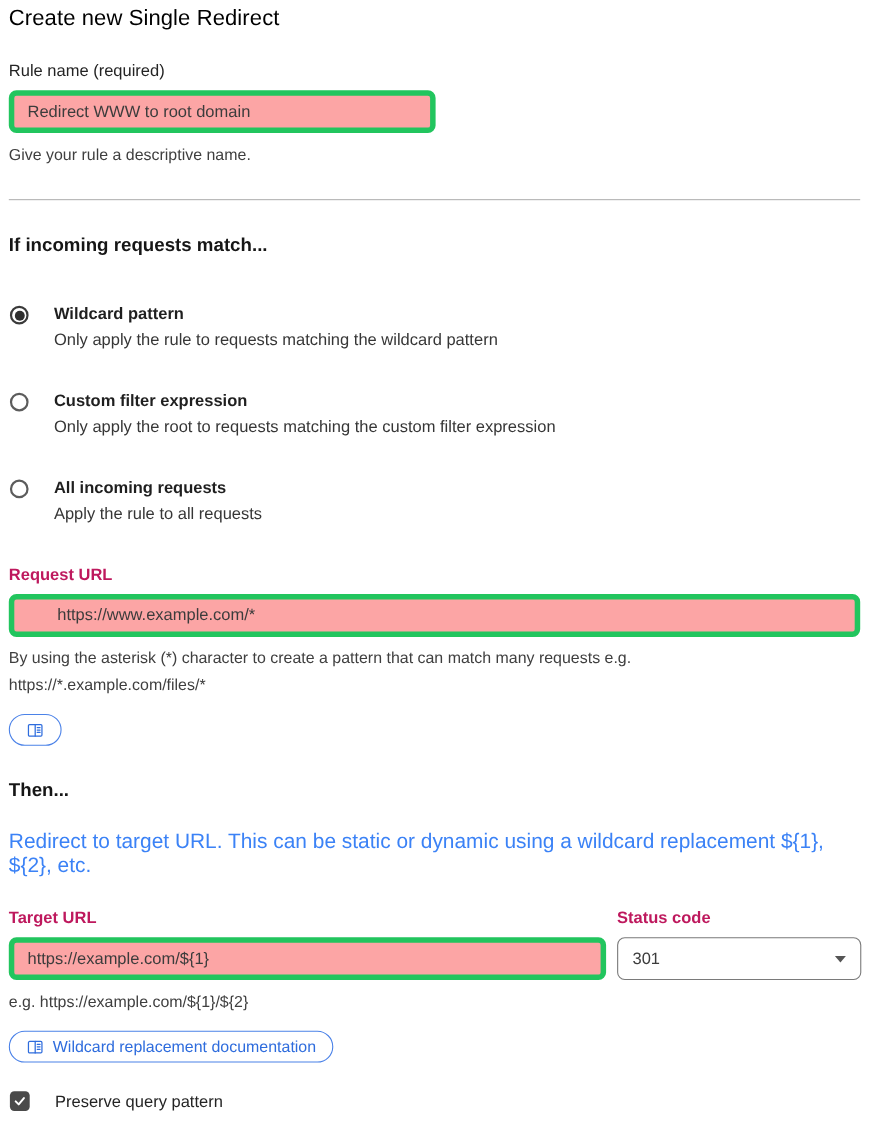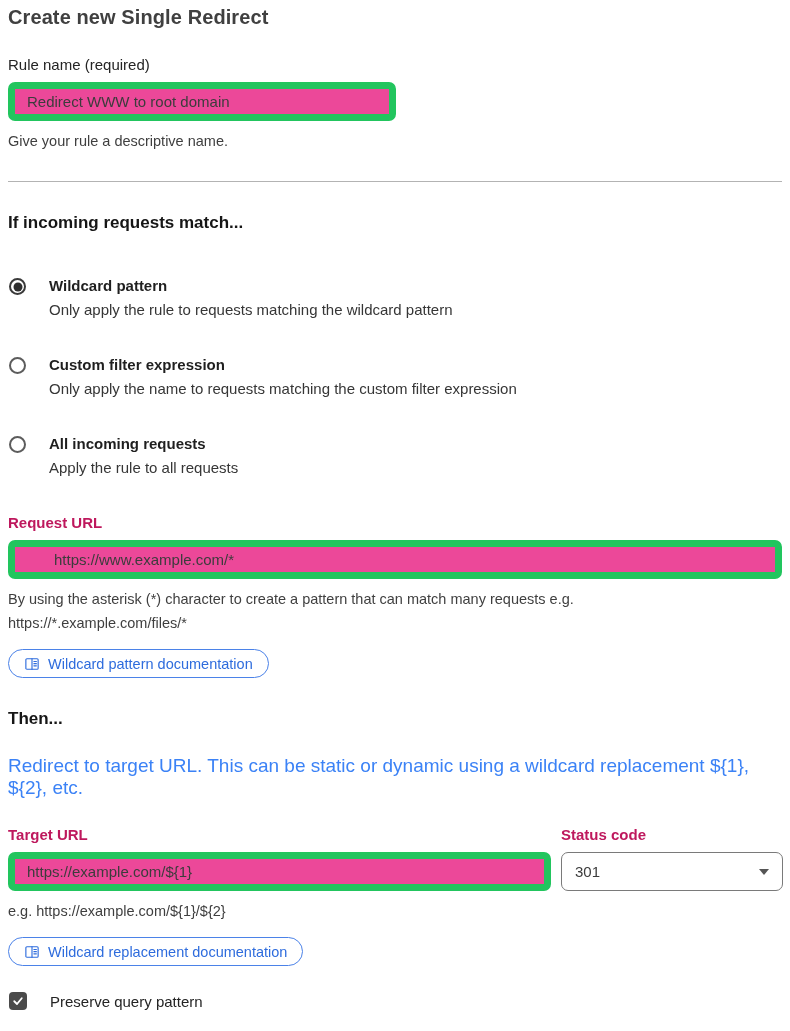--- a/index.html
+++ b/index.html
@@ -6,41 +6,41 @@
   html, body { background: #ffffff; }
   body {
     width: 790px;
     min-height: 1031px;
     font-family: "Liberation Sans", "DejaVu Sans", sans-serif;
     color: #1e1e1e;
     padding: 6px 8px 10px 8px;
   }
   .page-title {
     font-size: 20px;
-    font-weight: 700;
-    color: #404040;
+    font-weight: 400;
+    color: #000000;
     letter-spacing: 0.1px;
   }
   .field-label {
     display: block;
     font-size: 15px;
     color: #242424;
     margin-top: 27px;
   }
   .text-input {
     display: block;
     margin-top: 9px;
     height: 39px;
-    border: 7px solid #22c55e;
+    border: 5px solid #22c55e;
     border-radius: 7px;
     padding: 0 12px;
     font-size: 15px;
     color: #3c3c3c;
     font-family: "Liberation Sans", "DejaVu Sans", sans-serif;
-    background: #ec4899;
+    background: #fca5a5;
     outline: none;
   }
   .rule-name-input { width: 388px; }
   .helper-text {
     margin-top: 8px;
     font-size: 14.5px;
     color: #3f3f3f;
     line-height: 24px;
   }
   hr.divider {
@@ -214,21 +214,21 @@
     <span class="radio-dot checked"></span>
     <span class="radio-texts">
       <div class="radio-label">Wildcard pattern</div>
       <div class="radio-desc">Only apply the rule to requests matching the wildcard pattern</div>
     </span>
   </div>
   <div class="radio-item">
     <span class="radio-dot"></span>
     <span class="radio-texts">
       <div class="radio-label">Custom filter expression</div>
-      <div class="radio-desc">Only apply the name to requests matching the custom filter expression</div>
+      <div class="radio-desc">Only apply the root to requests matching the custom filter expression</div>
     </span>
   </div>
   <div class="radio-item">
     <span class="radio-dot"></span>
     <span class="radio-texts">
       <div class="radio-label">All incoming requests</div>
       <div class="radio-desc">Apply the rule to all requests</div>
     </span>
   </div>
 </div>
@@ -243,21 +243,20 @@
 <button class="doc-button">
   <span>
     <svg width="16" height="16" viewBox="0 0 24 24" fill="none" stroke="currentColor" stroke-width="1.7" stroke-linecap="round" stroke-linejoin="round">
       <rect x="2.8" y="4.2" width="18.4" height="15.6" rx="1.6"></rect>
       <line x1="12" y1="4.2" x2="12" y2="19.8"></line>
       <line x1="14.8" y1="8.2" x2="18.6" y2="8.2"></line>
       <line x1="14.8" y1="11.5" x2="18.6" y2="11.5"></line>
       <line x1="14.8" y1="14.8" x2="18.6" y2="14.8"></line>
     </svg>
   </span>
-  <span>Wildcard pattern documentation</span>
 </button>
 
 <h2 class="section-heading">Then...</h2>
 
 <p class="then-paragraph">Redirect to target URL. This can be static or dynamic using a wildcard replacement ${1}, ${2}, etc.</p>
 
 <div class="target-row">
   <div class="target-col">
     <label class="bold-label">Target URL</label>
     <input class="text-input target-input" type="text" value="https://example.com/${1}" style="">

